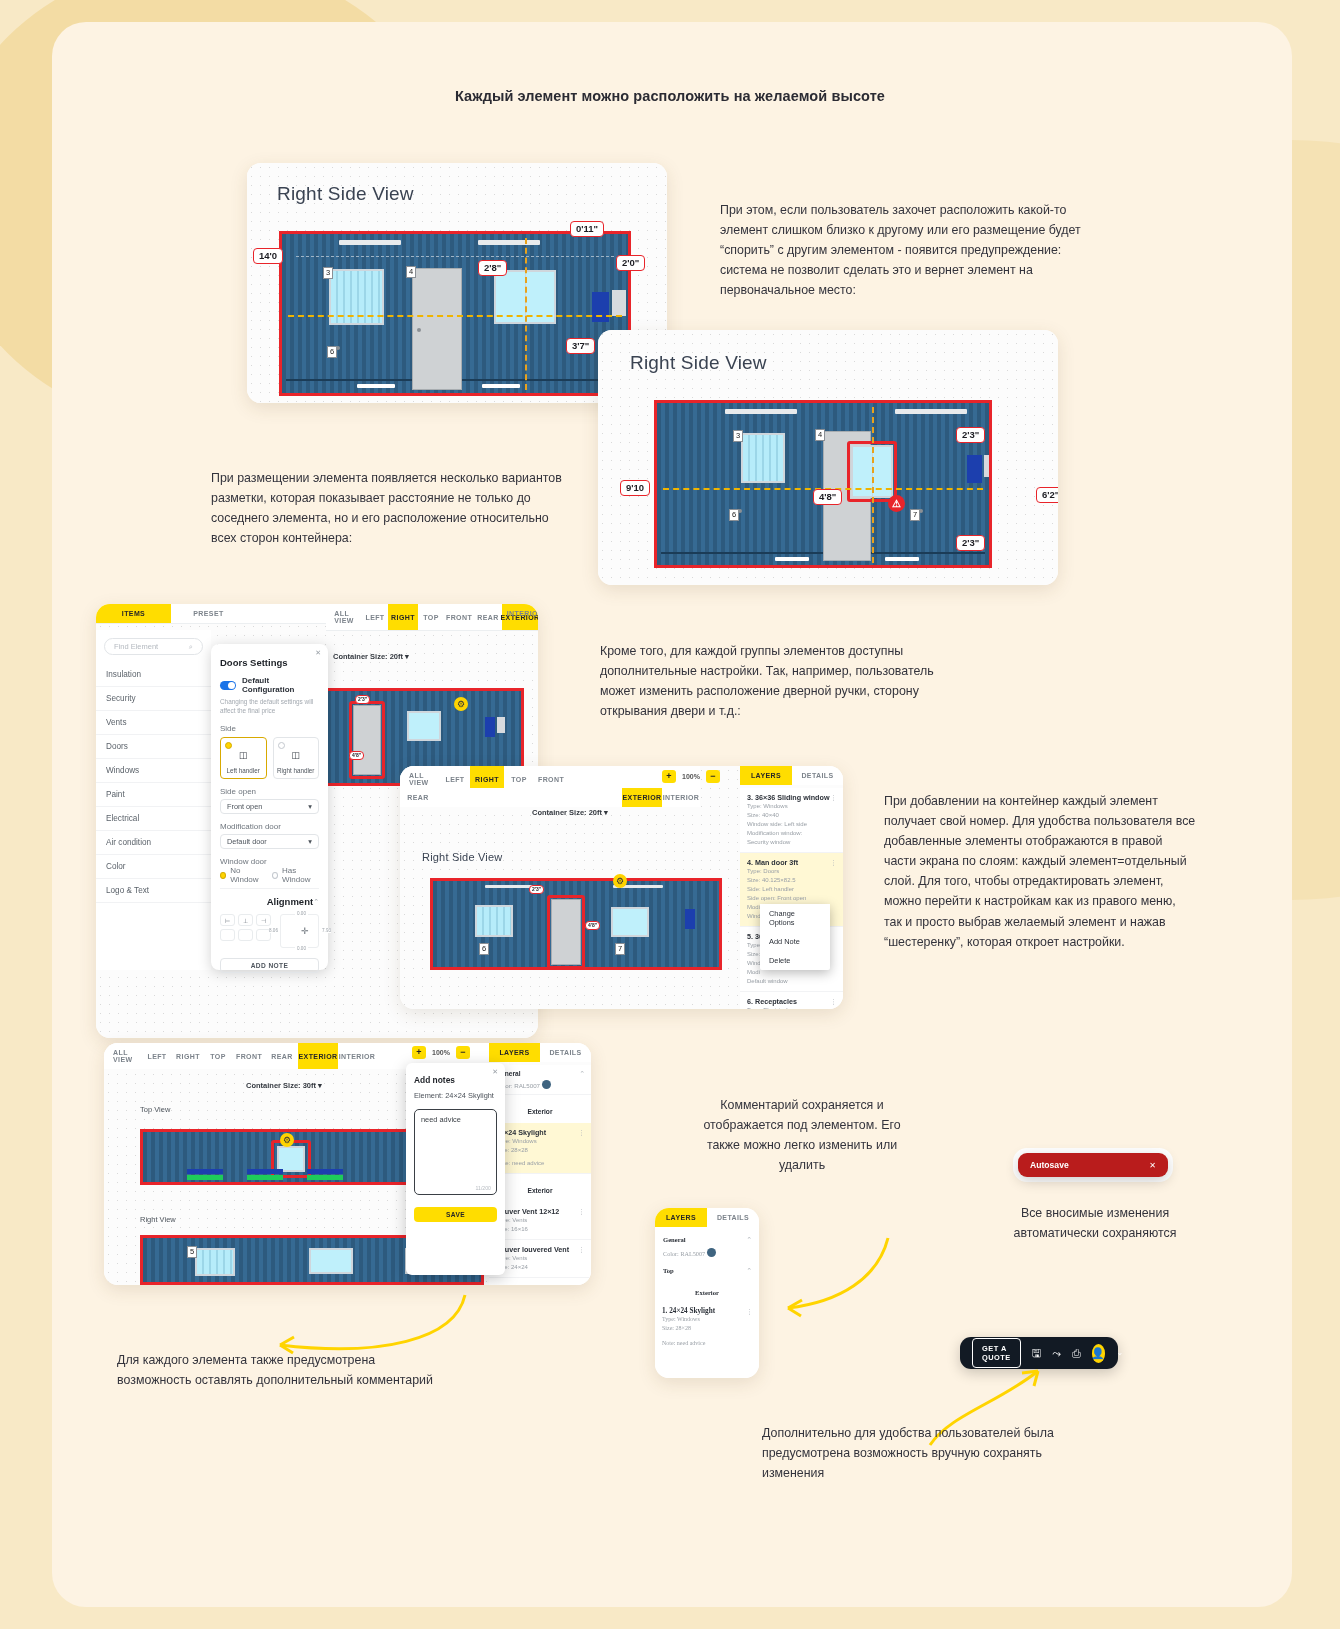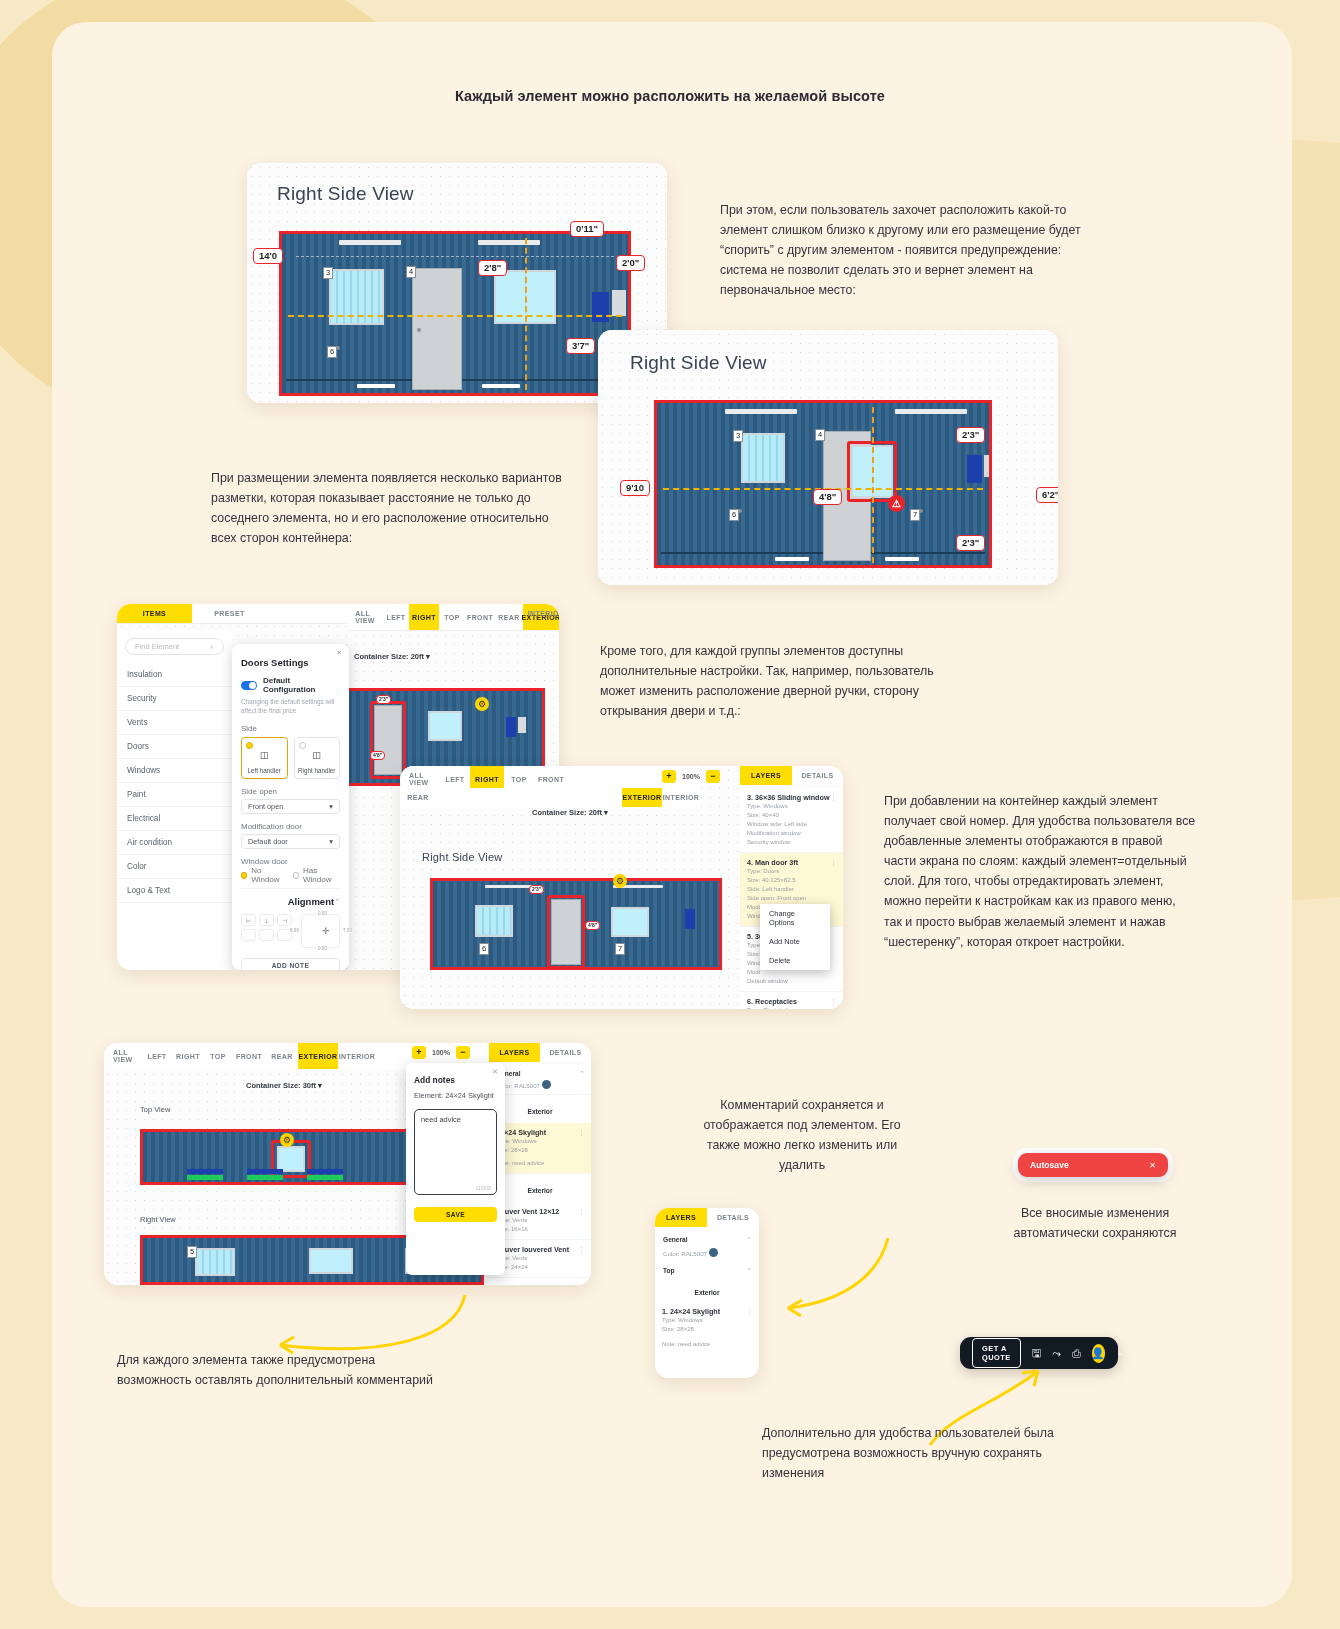--- a/index.html
+++ b/index.html
@@ -119,21 +119,21 @@
   .ctxmenu div.first { background:#fff; font-weight:normal; }
 
   .notecard { position:absolute; background:#fff; border-radius:6px;
               box-shadow:0 4px 16px rgba(0,0,0,.22); }
   .note-title { font-size:8.4px; font-weight:bold; color:#1d2127; }
   .note-el { font-size:7.4px; color:#4b5159; }
   .note-ta { border:1px solid #3a3f45; border-radius:5px; font-size:7.4px;
              color:#3a3f45; padding:5px 6px; position:relative; }
   .note-count { position:absolute; right:5px; bottom:3px; font-size:5.2px; color:#b7bcc2; }
 
-  .toast { position:absolute; background:#ef4444; border-radius:9px; color:#fff;
+  .toast { position:absolute; background:#b91c1c; border-radius:9px; color:#fff;
            display:flex; align-items:center; justify-content:space-between;
            padding:4px 12px; font-size:8.6px; font-weight:bold;
            box-shadow:0 4px 14px rgba(0,0,0,.2); }
   .toast-ring { position:absolute; border:5px solid #ffffff; border-radius:14px; }
 
   .bottombar { position:absolute; background:#121a24; border-radius:11px;
                display:flex; align-items:center; gap:11px; padding:0 12px;
                box-shadow:0 4px 14px rgba(0,0,0,.2); }
   .quote-btn { border:1px solid #fff; border-radius:4px; color:#fff; font-size:7.4px;
                font-weight:bold; letter-spacing:.5px; padding:5px 9px; }
@@ -240,21 +240,21 @@
 
   <div class="dim" style="left:22px; top:150px;">9'10</div>
   <div class="dim" style="left:215px; top:159px;">4'8"</div>
   <div class="dim" style="left:358px; top:97px;">2'3"</div>
   <div class="dim" style="left:358px; top:205px;">2'3"</div>
   <div class="dim" style="left:438px; top:157px;">6'2"</div>
 </div>
 
 <div class="para" style="left:211px; top:468px; width:360px;">При размещении элемента появляется несколько вариантов разметки, которая показывает расстояние не только до соседнего элемента, но и его расположение относительно всех сторон контейнера:</div>
 
-<div class="shot" style="left:117px; top:604px; width:442px; height:366px;">
+<div class="shot" style="left:96px; top:604px; width:442px; height:434px;">
   <div class="canvasarea"></div>
 
   <div class="tabrow" style="left:0; top:0; width:230px;">
     <div class="tab active" style="width:75px;">ITEMS</div>
     <div class="tab" style="width:75px;">PRESET</div>
   </div>
 
   <div class="tabrow" style="left:230px; top:0; width:212px;">
     <div class="tab" style="width:36px;">ALL VIEW</div>
     <div class="tab" style="width:26px;">LEFT</div>
@@ -588,21 +588,21 @@
   </div>
 </div>
 
 <div class="para" style="left:688px; top:1095px; width:228px; text-align:center;">Комментарий сохраняется и отображается под элементом. Его также можно легко изменить или удалить</div>
 
 <div class="shot" style="left:655px; top:1208px; width:104px; height:170px;">
   <div class="tabrow" style="left:0; top:0; width:104px; border:none;">
     <div class="tab active" style="width:52px;">LAYERS</div>
     <div class="tab" style="width:52px;">DETAILS</div>
   </div>
-  <div style="position:absolute; left:0; top:22px; right:0; bottom:0; background:#fff;">
+  <div style="position:absolute; left:0; top:22px; right:0; bottom:0; background:#fff;font-family:Liberation Serif, serif;">
     <div style="padding:6px 8px; position:relative;">
       <div class="genlbl">General</div>
       <div class="genmeta" style="margin-top:5px;">
         <span>Color:</span>
         <span>RAL5007</span>
         <span class="swatch"></span>
       </div>
       <span style="position:absolute; right:7px; top:6px; font-size:7px; color:#b0b5bb;">⌃</span>
     </div>
     <div style="padding:4px 8px; position:relative;">

